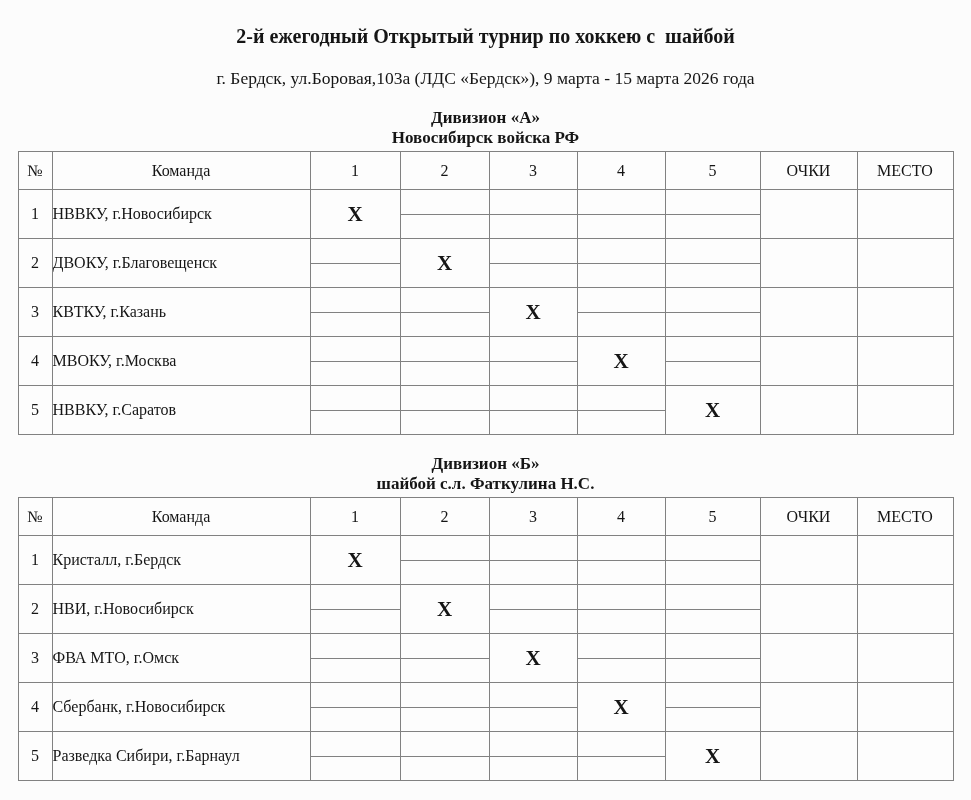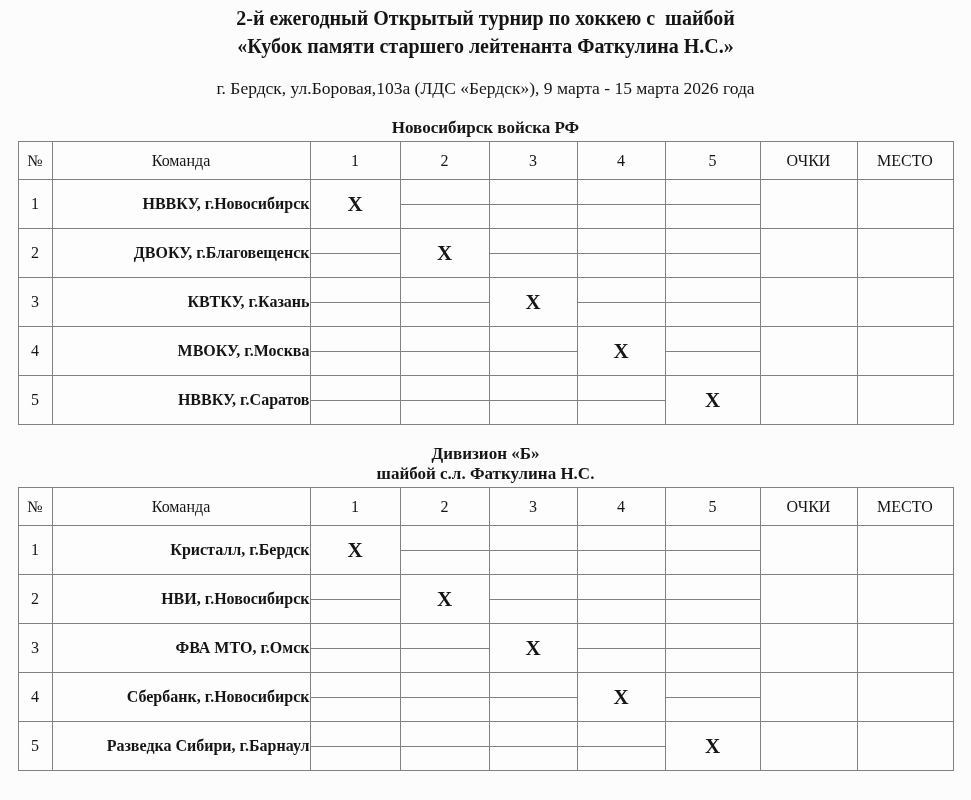--- a/index.html
+++ b/index.html
@@ -8,21 +8,21 @@
   }
   body {
     width: 971px;
     height: 800px;
     background: #fcfcfc;
     color: #151515;
     font-family: "Liberation Serif", serif;
     overflow: hidden;
   }
   .doc-header {
-    padding-top: 4px;
+    padding-top: 22px;
     text-align: center;
   }
   .title-main {
     font-weight: bold;
     font-size: 20px;
     line-height: 28px;
     white-space: pre;
   }
   .title-venue {
     font-size: 17.5px;
@@ -64,24 +64,23 @@
   table.fixture tbody td {
     height: 48px;
     font-size: 16px;
     vertical-align: middle;
   }
   td.num {
     text-align: center;
     font-size: 16px;
   }
   td.team {
-    font-weight: bold;
+    font-weight: normal;
     padding-left: 9px;
     font-size: 16px;
-    text-align: right;
   }
   td.game {
     padding: 0;
   }
   .split {
     display: flex;
     flex-direction: column;
     height: 48px;
   }
   .split .half {
@@ -100,25 +99,25 @@
     text-align: center;
   }
 </style>
 </head>
 <body>
 
 <div class="page">
 
   <header class="doc-header">
     <div class="title-main">2-й ежегодный Открытый турнир по хоккею с  шайбой</div>
-    <div class="title-main">«Кубок памяти старшего лейтенанта Фаткулина Н.С.»</div>
     <div class="title-venue">г. Бердск, ул.Боровая,103а (ЛДС «Бердск»), 9 марта - 15 марта 2026 года</div>
   </header>
 
   <section class="division">
+    <div class="division-head">Дивизион «А»</div>
     <div class="division-head">Новосибирск войска РФ</div>
     <table class="fixture">
       <colgroup>
         <col style="width:34px">
           <col style="width:258px">
         <col style="width:90px">
           <col style="width:89px">
           <col style="width:88px">
           <col style="width:88px">
           <col style="width:95px">

